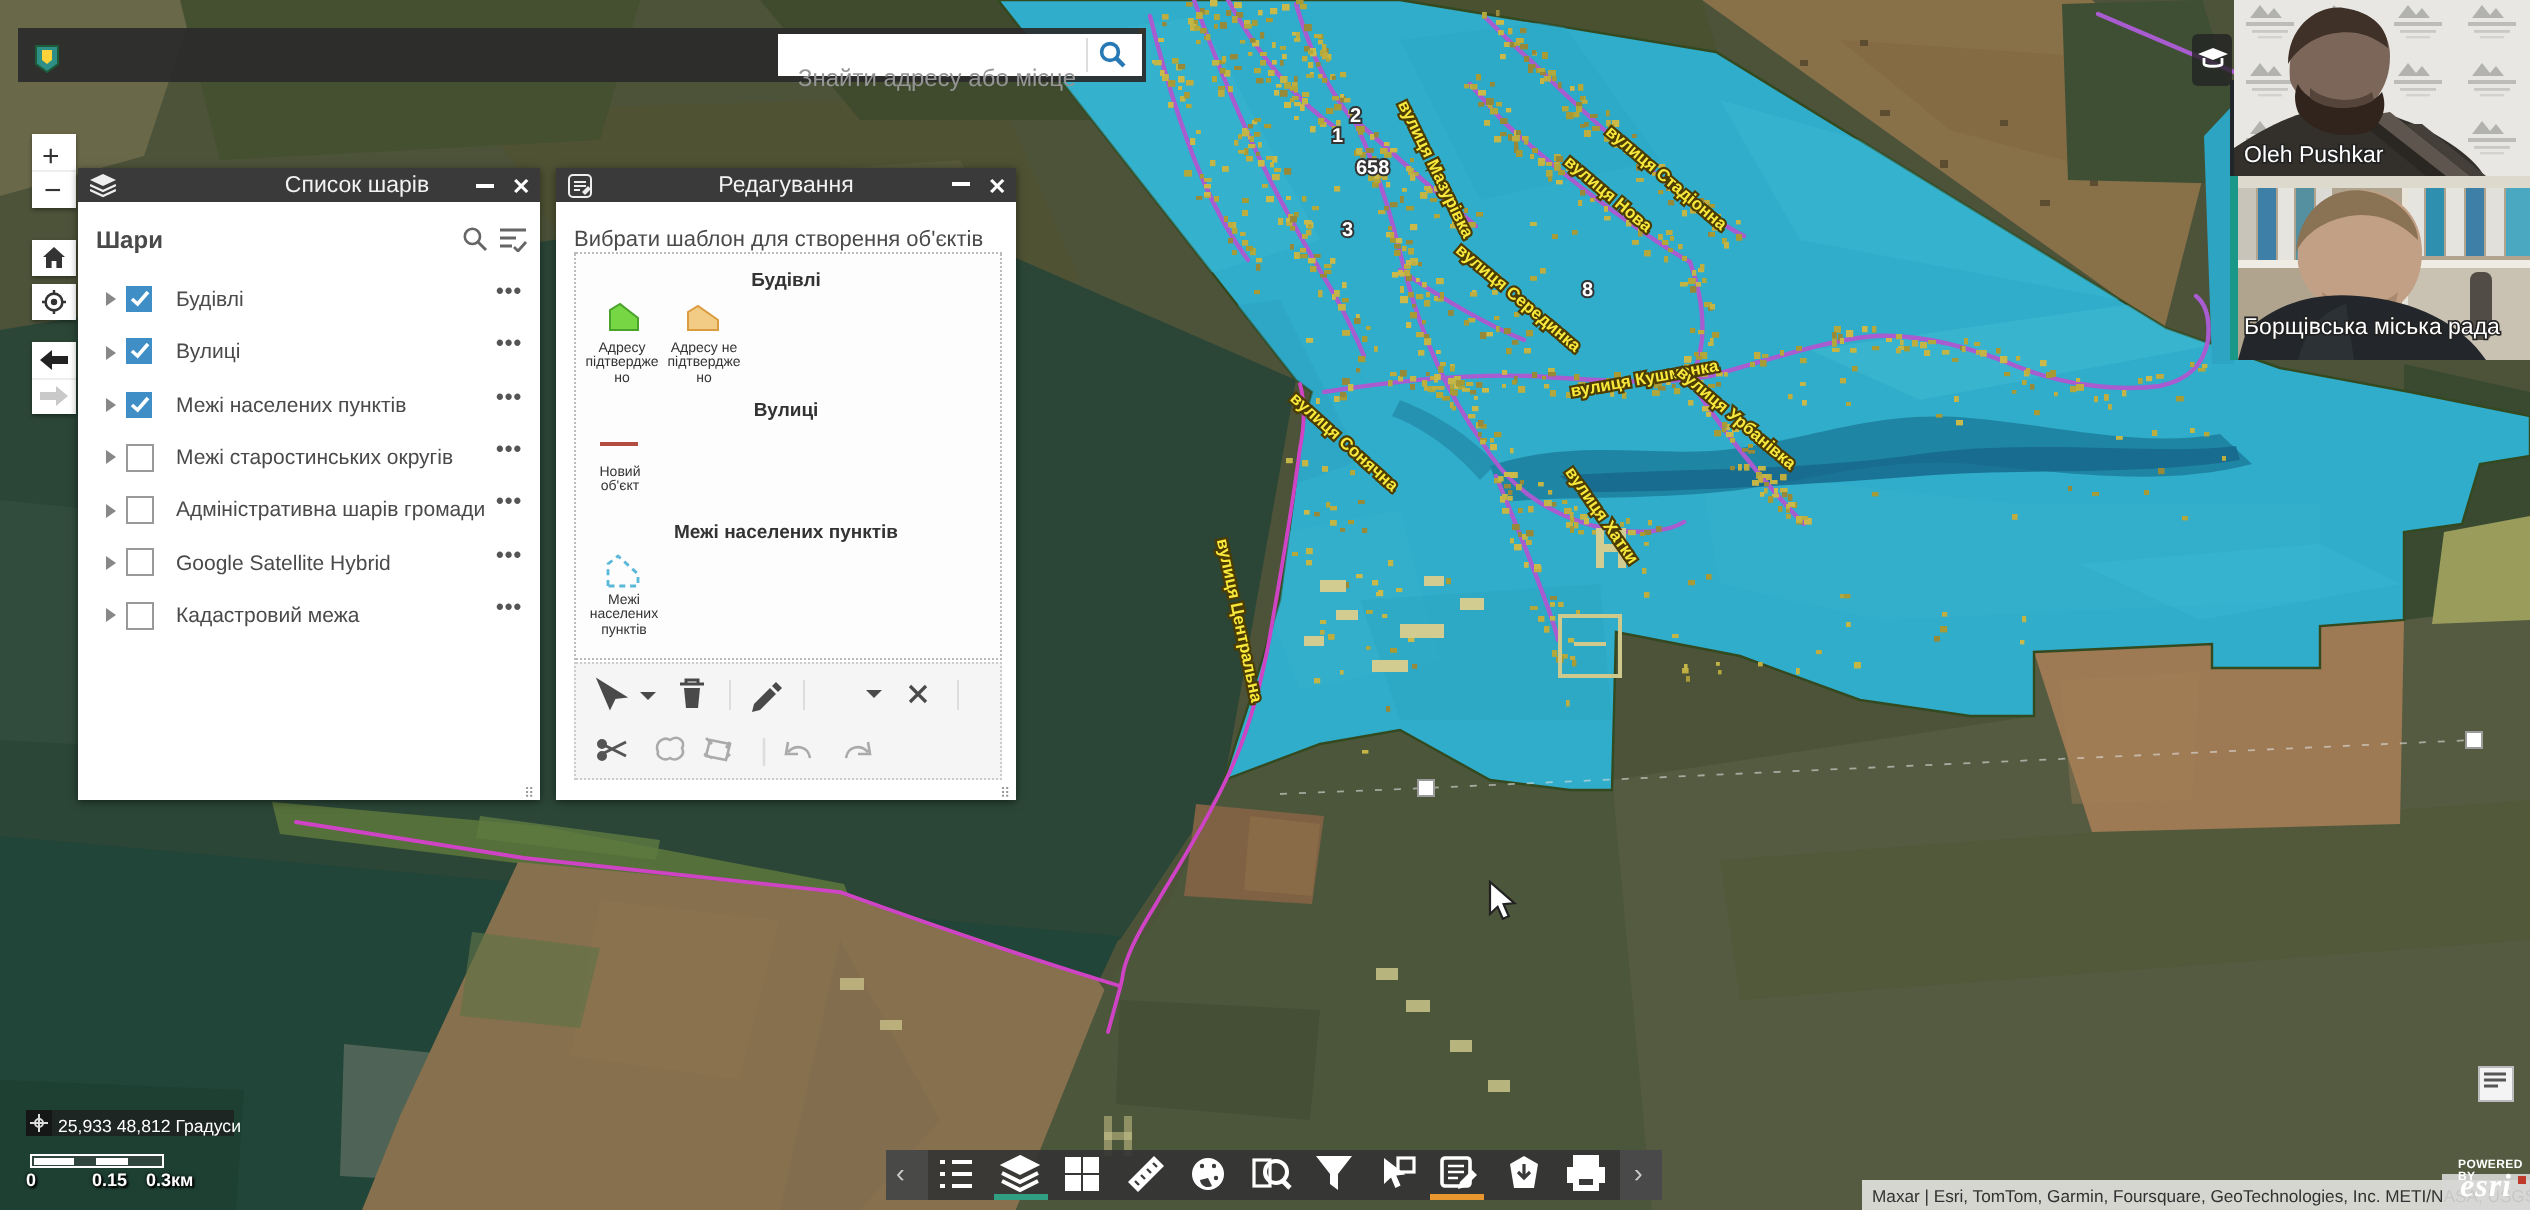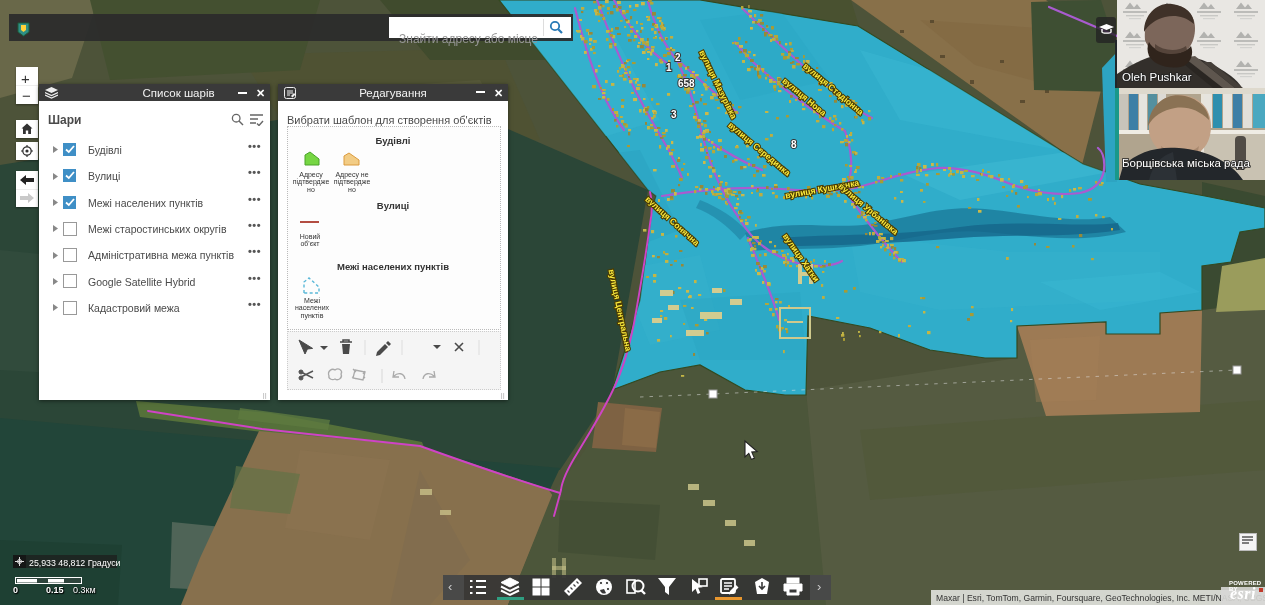--- a/index.html
+++ b/index.html
@@ -1124,21 +1124,21 @@
 <svg class="abs" style="left:53px;top:225px" width="5" height="7" viewBox="0 0 5 7">
       <path d="M0,0 L5,3.5 L0,7 Z" fill="#888"></path>
     </svg>
 <div class="abs" style="left:63px;top:222px;width:12px;height:12px;background:#fff;border:1px solid #999;"></div>
 <div class="abs" style="left:88px;top:223px;font-size:10.5px;color:#4a4a4a;white-space:nowrap;">Межі старостинських округів</div>
 <div class="abs" style="left:248px;top:219px;font-size:11px;font-weight:bold;color:#555;letter-spacing:0.5px;">•••</div>
 <svg class="abs" style="left:53px;top:252px" width="5" height="7" viewBox="0 0 5 7">
       <path d="M0,0 L5,3.5 L0,7 Z" fill="#888"></path>
     </svg>
 <div class="abs" style="left:63px;top:248px;width:12px;height:12px;background:#fff;border:1px solid #999;"></div>
-<div class="abs" style="left:88px;top:249px;font-size:10.5px;color:#4a4a4a;white-space:nowrap;">Адміністративна межа пунктів</div>
+<div class="abs" style="left:88px;top:249px;font-size:10.5px;color:#4a4a4a;white-space:nowrap;">Адміністративна шарів громади</div>
 <div class="abs" style="left:248px;top:245px;font-size:11px;font-weight:bold;color:#555;letter-spacing:0.5px;">•••</div>
 <svg class="abs" style="left:53px;top:278px" width="5" height="7" viewBox="0 0 5 7">
       <path d="M0,0 L5,3.5 L0,7 Z" fill="#888"></path>
     </svg>
 <div class="abs" style="left:63px;top:274px;width:12px;height:12px;background:#fff;border:1px solid #999;"></div>
 <div class="abs" style="left:88px;top:276px;font-size:10.5px;color:#4a4a4a;white-space:nowrap;">Google Satellite Hybrid</div>
 <div class="abs" style="left:248px;top:272px;font-size:11px;font-weight:bold;color:#555;letter-spacing:0.5px;">•••</div>
 <svg class="abs" style="left:53px;top:304px" width="5" height="7" viewBox="0 0 5 7">
       <path d="M0,0 L5,3.5 L0,7 Z" fill="#888"></path>
     </svg>
@@ -1281,21 +1281,21 @@
     </svg>
 <div class="abs" style="left:29px;top:558px;font-size:8.8px;color:#fff;">25,933 48,812 Градуси</div>
 
 <svg class="abs" style="left:15px;top:577px" width="67" height="8" viewBox="0 0 67 8">
  <rect x="0.5" y="0.5" width="66" height="6" fill="rgba(80,80,80,0.35)" stroke="#fff"></rect>
  <rect x="2" y="2" width="20" height="3.5" fill="#fff"></rect>
       <rect x="33" y="2" width="16" height="3.5" fill="#fff"></rect>
 </svg>
 <div class="abs" style="left:13px;top:585px;font-size:9px;font-weight:bold;color:#fff;text-shadow:0 0 2px #000,1px 1px 1px #000;">0</div>
 <div class="abs" style="left:46px;top:585px;font-size:9px;font-weight:bold;color:#fff;text-shadow:0 0 2px #000,1px 1px 1px #000;">0.15</div>
-<div class="abs" style="left:73px;top:585px;font-size:9px;font-weight:normal;color:#fff;text-shadow:0 0 2px #000,1px 1px 1px #000;">0.3км</div>
+<div class="abs" style="left:73px;top:585px;font-size:9px;font-weight:bold;color:#fff;text-shadow:0 0 2px #000,1px 1px 1px #000;">0.3км</div>
 
 <div class="abs" style="left:931px;top:590px;width:334px;height:15px;background:rgba(255,255,255,0.75);"></div>
 <div class="abs" style="left:936px;top:593px;font-size:8.6px;color:#323232;white-space:nowrap;">Maxar | Esri, TomTom, Garmin, Foursquare, GeoTechnologies, Inc. METI/NASA, USGS</div>
 <div class="abs" style="left:1221px;top:587px;width:44px;height:18px;background:rgba(215,215,213,0.9);"></div>
 <div class="abs" style="left:1230px;top:585px;font-size:16px;font-weight:bold;color:#fff;font-family:'Liberation Serif',serif;font-style:italic;letter-spacing:0.5px;">esri</div>
 <div class="abs" style="left:1229px;top:580px;font-size:6px;font-weight:bold;color:#fff;letter-spacing:0.2px;">POWERED BY</div>
 <div class="abs" style="left:1259px;top:588px;width:4px;height:4px;background:#c03a2b;"></div>
 
 <div class="abs" style="left:1115px;top:40px;width:3px;height:48px;background:#20262a;"></div>
 <div class="abs" style="left:1115px;top:88px;width:4px;height:92px;background:#19988a;"></div>

